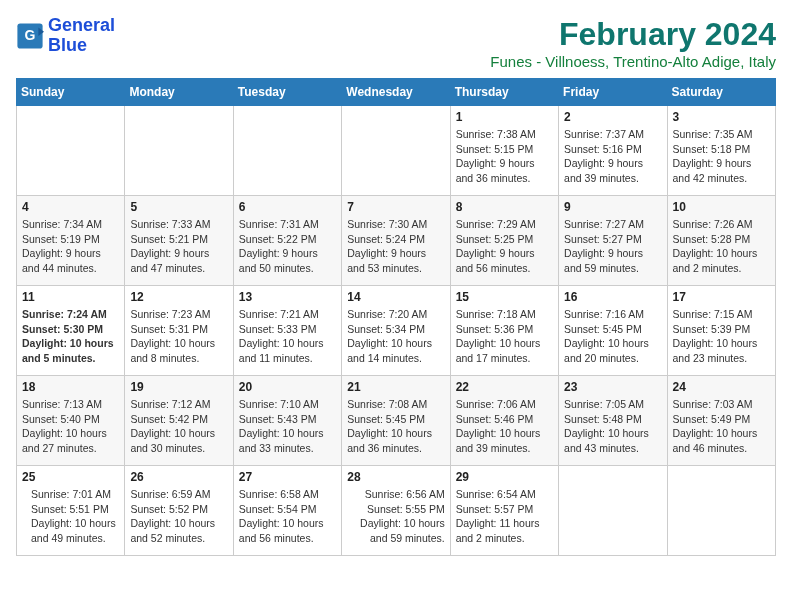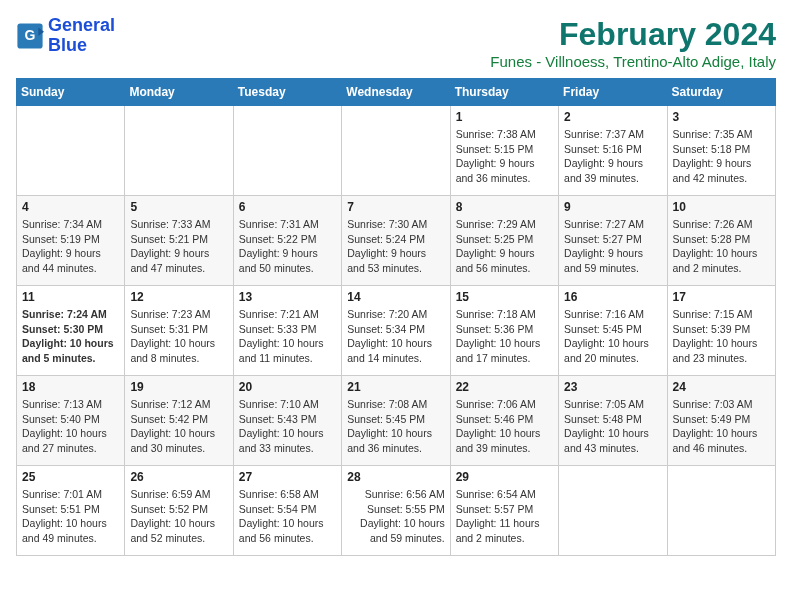--- a/index.html
+++ b/index.html
@@ -279,21 +279,21 @@
         <td>
           <div class="day-num">24</div>
           <div class="day-detail" style="white-space: pre-line;">Sunrise: 7:03 AM
 Sunset: 5:49 PM
 Daylight: 10 hours and 46 minutes.</div>
         </td>
       </tr>
       <tr>
         <td>
           <div class="day-num">25</div>
-          <div class="day-detail" style="white-space: pre-line;">Sunrise: 7:01 AM
+          <div class="day-detail" style="white-space: pre-line; margin-left: 9px;">Sunrise: 7:01 AM
 Sunset: 5:51 PM
 Daylight: 10 hours and 49 minutes.</div>
         </td>
         <td>
           <div class="day-num">26</div>
           <div class="day-detail" style="white-space: pre-line;">Sunrise: 6:59 AM
 Sunset: 5:52 PM
 Daylight: 10 hours and 52 minutes.</div>
         </td>
         <td>

